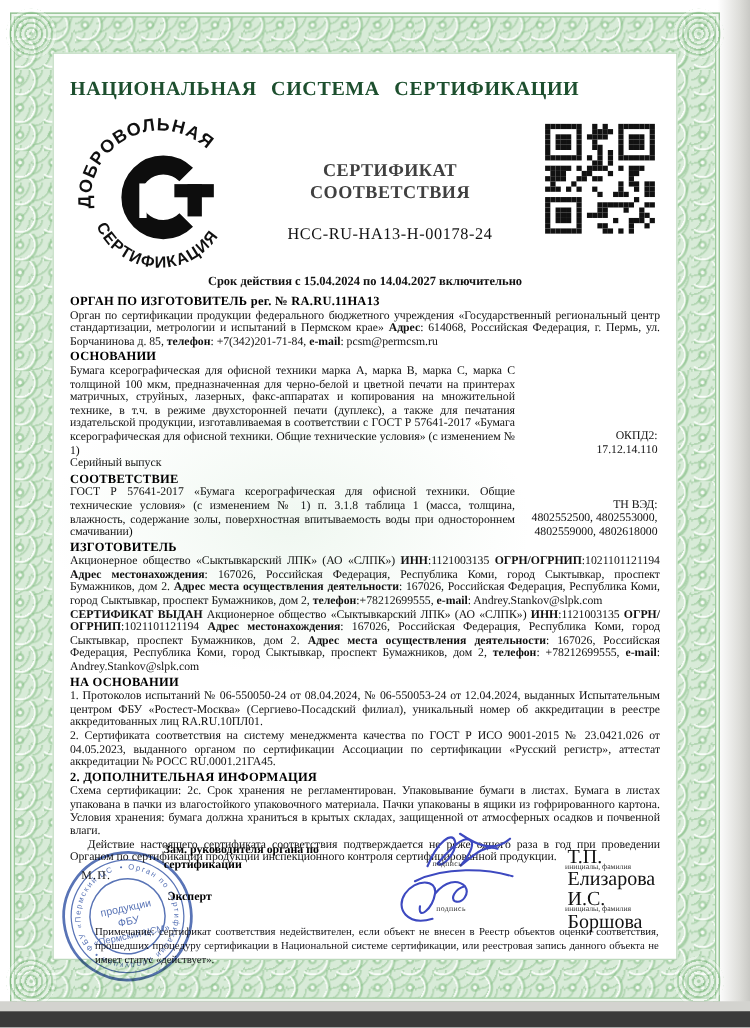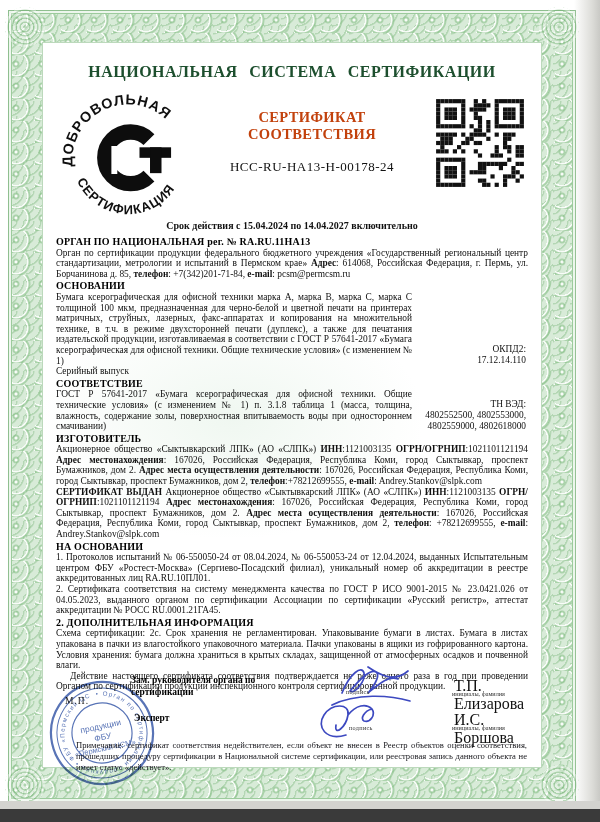--- a/index.html
+++ b/index.html
@@ -24,28 +24,28 @@
         border-radius:50%;opacity:.8;}
   .c-tl{left:-4px;top:-4px;} .c-tr{right:-4px;top:-4px;} .c-bl{left:-4px;bottom:-4px;} .c-br{right:-4px;bottom:-4px;}
 
   .inner{position:absolute;left:33px;top:31px;right:33px;bottom:33px;background:#fff;border:1px solid #bcd9bc;}
   .inner::before{content:"";position:absolute;inset:0;
         background:radial-gradient(ellipse 320px 200px at 38% 52%, rgba(185,220,190,.22), rgba(255,255,255,0) 60%);
         pointer-events:none;}
 
   .content{position:absolute;left:13px;right:13px;top:0;}
 
-  .sys-title{margin-top:20px;text-align:center;font-weight:bold;font-size:16px;line-height:18px;
+  .sys-title{margin-top:20px;text-align:left;font-weight:bold;font-size:16px;line-height:18px;
         letter-spacing:.5px;word-spacing:7px;}
   .ross{margin-top:4px;text-align:center;font-weight:bold;font-size:12.5px;line-height:14px;}
 
   .header-row{position:relative;margin-top:8px;height:128px;}
   .logo-svg{position:absolute;left:-4px;top:-2px;}
   .center-titles{position:absolute;left:150px;right:110px;top:0;text-align:center;}
-  .cert-title{margin-top:20px;font-size:14.5px;font-weight:bold;letter-spacing:.4px;color:#c2410c;}
+  .cert-title{margin-top:40px;font-size:14.5px;font-weight:bold;letter-spacing:.4px;color:#404040;}
   .cert-number{margin-top:16px;font-size:13px;letter-spacing:.5px;color:#111;}
   .qr{position:absolute;right:2px;top:8px;}
 
   .validity{margin-top:3px;text-align:center;font-weight:bold;font-size:10px;line-height:12px;color:#111;}
 
   .t{font-size:9.4px;line-height:10.6px;text-align:justify;color:#101010;margin:0;}
   .h{font-size:10px;line-height:11.6px;font-weight:bold;color:#000;margin:1px 0 0 0;letter-spacing:.2px;}
   .row2{display:flex;align-items:flex-end;font-family:Liberation Serif, serif;}
   .row2 .lcol{width:356px;}
   .row2 .rcol{flex:1;text-align:right;font-size:9.4px;line-height:11px;padding-right:2px;color:#101010;}
@@ -311,21 +311,21 @@
               <rect x="27.18" y="85.73" width="4.18" height="4.18" fill="#111"></rect>
               <rect x="48.09" y="85.73" width="4.18" height="4.18" fill="#111"></rect>
               <rect x="52.27" y="85.73" width="4.18" height="4.18" fill="#111"></rect>
               <rect x="60.64" y="85.73" width="4.18" height="4.18" fill="#111"></rect>
               <rect x="69.00" y="85.73" width="4.18" height="4.18" fill="#111"></rect>
             </svg>
         </div>
 
         <div class="validity">Срок действия с 15.04.2024 по 14.04.2027 включительно</div>
 
-        <p class="h" style="margin-top:4px"><span style="font-weight: bold;">ОРГАН ПО НАЦИОНАЛЬНАЯ рег. № </span><span>RA.RU.11НА13</span></p>
+        <p class="h" style="margin-top:4px"><span style="font-weight: bold;">ОРГАН ПО ИЗГОТОВИТЕЛЬ рег. № </span><span>RA.RU.11НА13</span></p>
         <p class="t"><span>Орган по сертификации продукции федерального бюджетного учреждения «Государственный региональный центр стандартизации, метрологии и испытаний в Пермском крае» </span><span style="font-weight: bold;">Адрес</span><span>: 614068, Российская Федерация, г. Пермь, ул. Борчанинова д. 85, </span><span style="font-weight: bold;">телефон</span><span>: +7(342)201-71-84, </span><span style="font-weight: bold;">e-mail</span><span>: pcsm@permcsm.ru</span></p>
 
         <p class="h">ОСНОВАНИИ</p>
         <div class="row2">
           <p class="t lcol">Бумага ксерографическая для офисной техники марка А, марка В, марка С, марка С толщиной 100 мкм, предназначенная для черно-белой и цветной печати на принтерах матричных, струйных, лазерных, факс-аппаратах и копирования на множительной технике, в т.ч. в режиме двухсторонней печати (дуплекс), а также для печатания издательской продукции, изготавливаемая в соответствии с ГОСТ Р 57641-2017 «Бумага ксерографическая для офисной техники. Общие технические условия» (с изменением № 1)</p>
           <div class="rcol">
             <div>ОКПД2:</div>
             <div>17.12.14.110</div>
           </div>
         </div>

